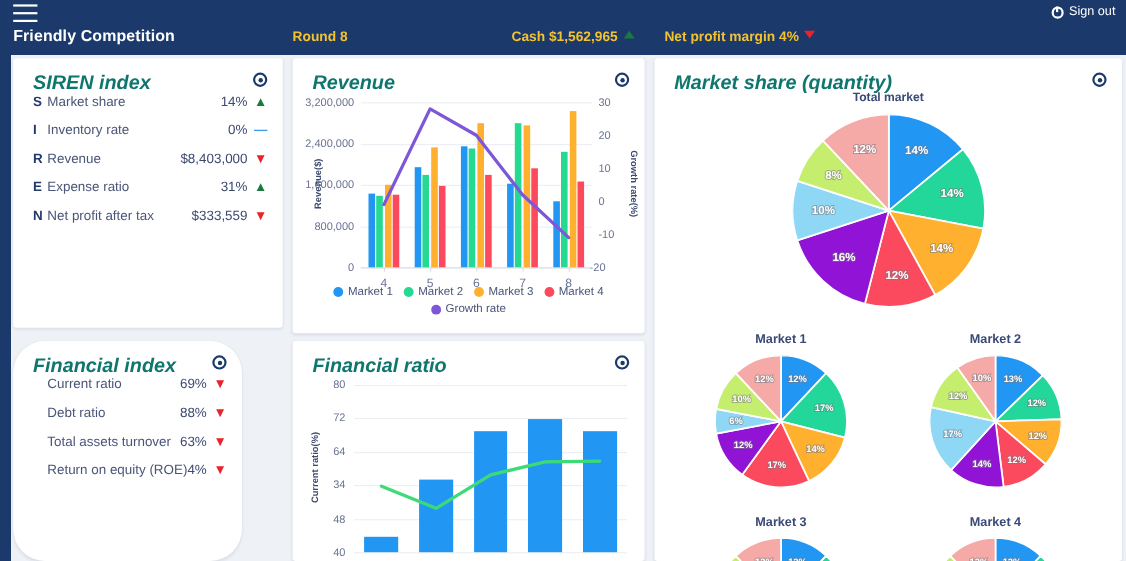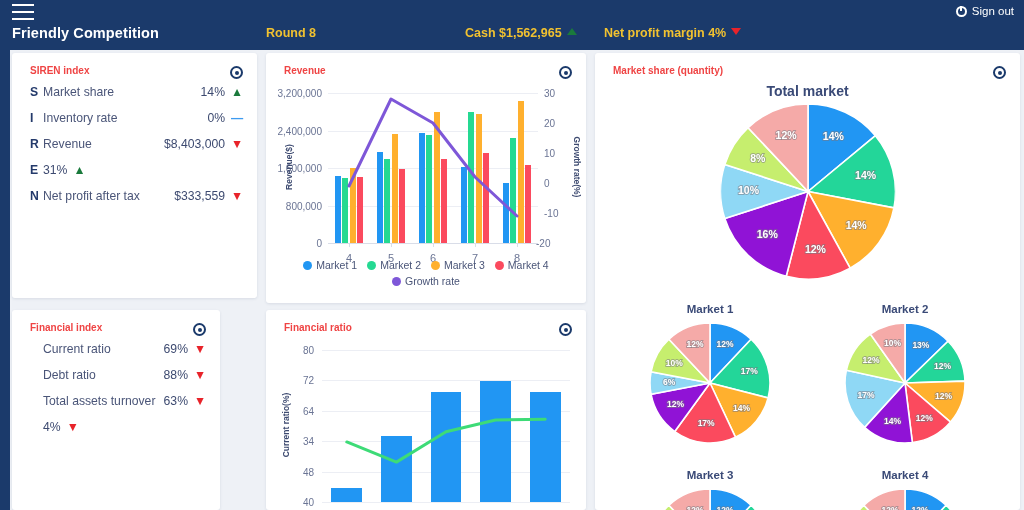--- a/index.html
+++ b/index.html
@@ -53,22 +53,22 @@
     content: ""; position: absolute; left: 50%; top: -2px; width: 2px; height: 5px;
     background: #ffffff; transform: translateX(-50%);
   }
 
   
   .card {
     position: absolute; background: #ffffff; border-radius: 3px;
     box-shadow: 0 1px 3px rgba(20,40,80,.10);
   }
   .card-title {
-    color: #ef4444; font-size: 10px; font-weight: bold;
-    position: absolute; left: 18px; top: 12px;
+    color: #0f766e; font-size: 18px; font-weight: bold;
+    position: absolute; left: 18px; top: 12px; font-style: italic;
   }
   .card-badge {
     position: absolute; right: 14px; top: 13px;
     width: 13px; height: 13px; border-radius: 50%;
     background: #ffffff; border: 2.5px solid #1b3a6b; cursor: pointer;
   }
   .card-badge::after {
     content: ""; position: absolute; left: 50%; top: 50%; width: 4px; height: 4px;
     background: #1b3a6b; border-radius: 50%; transform: translate(-50%, -50%);
   }
@@ -166,33 +166,34 @@
           <span class="kpi-arrow ar-flat">—</span>
         </div>
         <div class="kpi-row" style="top:80px">
           <span class="kpi-letter">R</span>
           <span class="kpi-label">Revenue</span>
           <span class="kpi-value">$8,403,000</span>
           <span class="kpi-arrow ar-down">▼</span>
         </div>
         <div class="kpi-row" style="top:106px">
           <span class="kpi-letter">E</span>
+          <span class="kpi-label">Expense ratio</span>
           <span class="kpi-value">31%</span>
           <span class="kpi-arrow ar-up">▲</span>
         </div>
         <div class="kpi-row" style="top:132px">
           <span class="kpi-letter">N</span>
           <span class="kpi-label">Net profit after tax</span>
           <span class="kpi-value">$333,559</span>
           <span class="kpi-arrow ar-down">▼</span>
         </div>
       </div>
   </div>
 
-  <div class="card" style="left:12px; top:310px; width:208px; height:200px;">
+  <div class="card" style="left:12px; top:310px; width:208px; height:200px;border-radius:29px;">
     <div class="card-title">Financial index</div>
     <div class="card-badge"></div>
     <div id="fin-rows">
         <div class="kpi-row" style="top:28px">
           <span class="kpi-letter"></span>
           <span class="kpi-label">Current ratio</span>
           <span class="kpi-value">69%</span>
           <span class="kpi-arrow ar-down">▼</span>
         </div>
         <div class="kpi-row" style="top:54px">
@@ -202,20 +203,21 @@
           <span class="kpi-arrow ar-down">▼</span>
         </div>
         <div class="kpi-row" style="top:80px">
           <span class="kpi-letter"></span>
           <span class="kpi-label">Total assets turnover</span>
           <span class="kpi-value">63%</span>
           <span class="kpi-arrow ar-down">▼</span>
         </div>
         <div class="kpi-row" style="top:106px">
           <span class="kpi-letter"></span>
+          <span class="kpi-label">Return on equity (ROE)</span>
           <span class="kpi-value">4%</span>
           <span class="kpi-arrow ar-down">▼</span>
         </div>
       </div>
   </div>
 
   <div class="card" style="left:266px; top:53px; width:320px; height:250px;">
     <div class="card-title">Revenue</div>
     <div class="card-badge"></div>
     <div id="revenue-chart" style="position:absolute; left:0; top:28px; width:320px; height:222px;">
@@ -322,21 +324,21 @@
         </svg>
         <div class="axis-title" style="left:-30px; top:80px; width:100px; text-align:center; transform:rotate(-90deg)">Current ratio(%)</div>
       </div>
   </div>
 
   <div class="card" style="left:595px; top:53px; width:425px; height:457px; overflow:hidden;">
     <div class="card-title">Market share (quantity)</div>
     <div class="card-badge"></div>
     <div id="pies">
         <div class="pie-wrap" style="left:0px; top:30px; width:425px">
-          <div class="pie-title" style="top:0; font-size:14px">Total market</div>
+          <div class="pie-title" style="top:0; font-size:11px">Total market</div>
           <div style="position:absolute; left:0; top:21px; width:425px; height:175px">
             <svg class="pie-svg" width="175" height="175" style="top:0">
               <path d="M 87.5 87.5 L 87.5 0 A 87.5 87.5 0 0 1 154.91990874288157 31.725400896989655 Z" fill="#2196f3" stroke="#ffffff" stroke-width="1.6"></path>
               <text x="112.83386784812184" y="33.662790378271836" class="slice-label" font-size="10.5" stroke-width="1.8">14%</text>
               <path d="M 87.5 87.5 L 154.91990874288157 31.725400896989655 A 87.5 87.5 0 0 1 173.45013443876024 103.89586502625093 Z" fill="#23d699" stroke="#ffffff" stroke-width="1.6"></path>
               <text x="145.13069808715358" y="72.70295171369115" class="slice-label" font-size="10.5" stroke-width="1.8">14%</text>
               <path d="M 87.5 87.5 L 173.45013443876024 103.89586502625093 A 87.5 87.5 0 0 1 129.65344648390004 164.17683450383808 Z" fill="#ffb02e" stroke="#ffffff" stroke-width="1.6"></path>
               <text x="135.63651116530937" y="122.47322251140217" class="slice-label" font-size="10.5" stroke-width="1.8">14%</text>
               <path d="M 87.5 87.5 L 129.65344648390004 164.17683450383808 A 87.5 87.5 0 0 1 65.73963487307518 172.25102659875523 Z" fill="#fb4a5e" stroke="#ffffff" stroke-width="1.6"></path>
               <text x="94.95732739707609" y="146.53082472821143" class="slice-label" font-size="10.5" stroke-width="1.8">12%</text>

